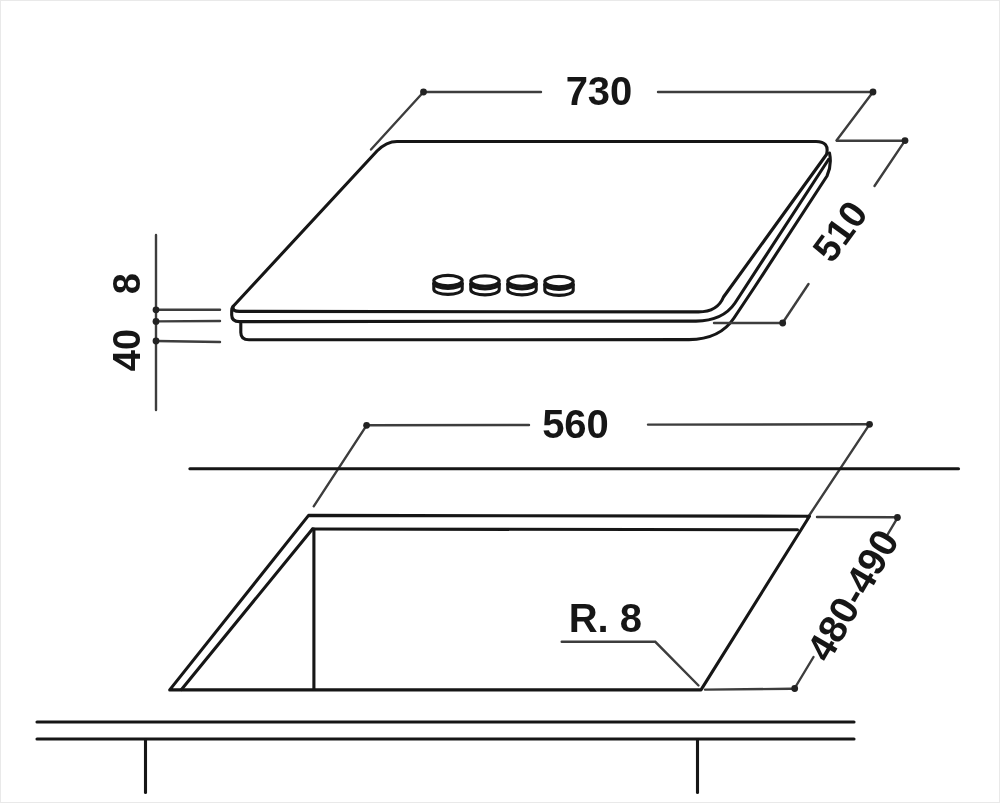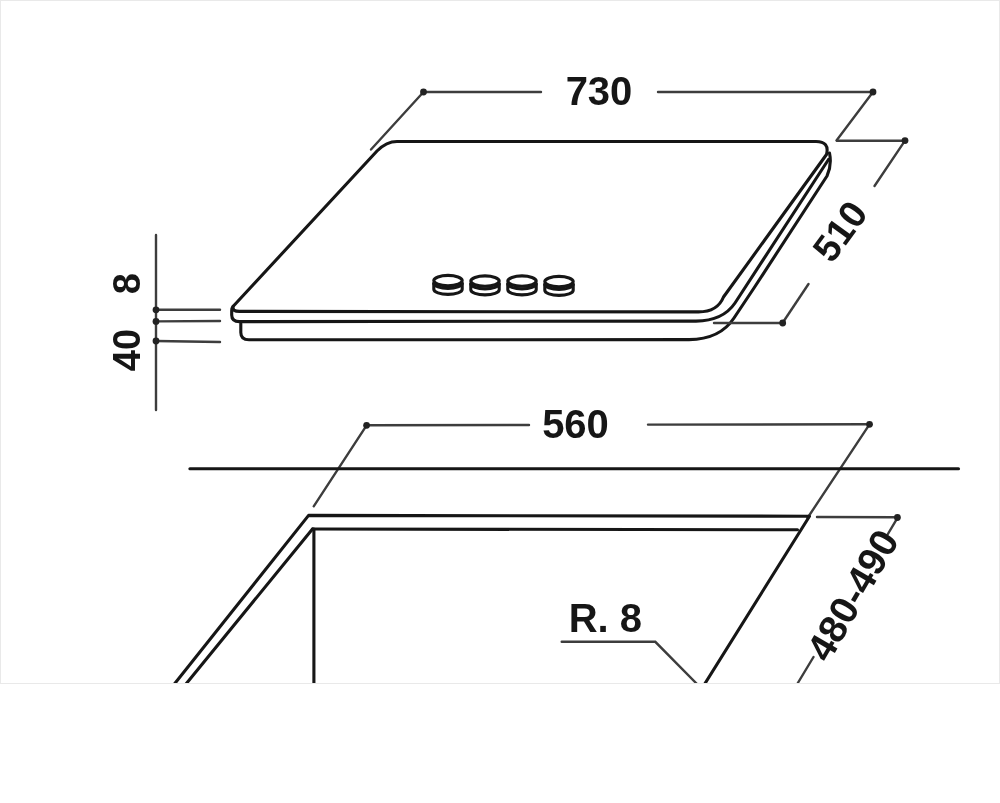--- a/index.html
+++ b/index.html
@@ -1,16 +1,16 @@
 <!DOCTYPE html>
 <html><head>
 <meta charset="utf-8">
 <style>
   html,body{margin:0;padding:0;background:#ffffff;}
-  .wrap{width:1000px;height:684px;position:relative;background:#ffffff;overflow:hidden;box-sizing:border-box;border:1px solid #e9e9e9;text-align:right;}
+  .wrap{width:1000px;height:803px;position:relative;background:#ffffff;overflow:hidden;box-sizing:border-box;border:1px solid #e9e9e9;text-align:right;}
   svg{display:block;filter:blur(0.6px);}
   text{font-family:"Liberation Sans",sans-serif;font-weight:bold;fill:#161616;}
 </style>
 </head>
 <body>
 <div class="wrap">
 <svg width="1000" height="803" viewBox="0 0 1000 803">
   <g fill="none" stroke="#161616" stroke-width="3.1" stroke-linejoin="round" stroke-linecap="round">
 
     <path d="M 232,305.5 C 231.8,309.3 233.5,310.4 238.5,310.4 L 697.5,310.9 Q 716.5,310.9 722.5,296 L 825.5,153.5 Q 828.8,140.5 815,140.5 L 396,140.5 Q 385.5,140.5 376,150 Z"></path>

